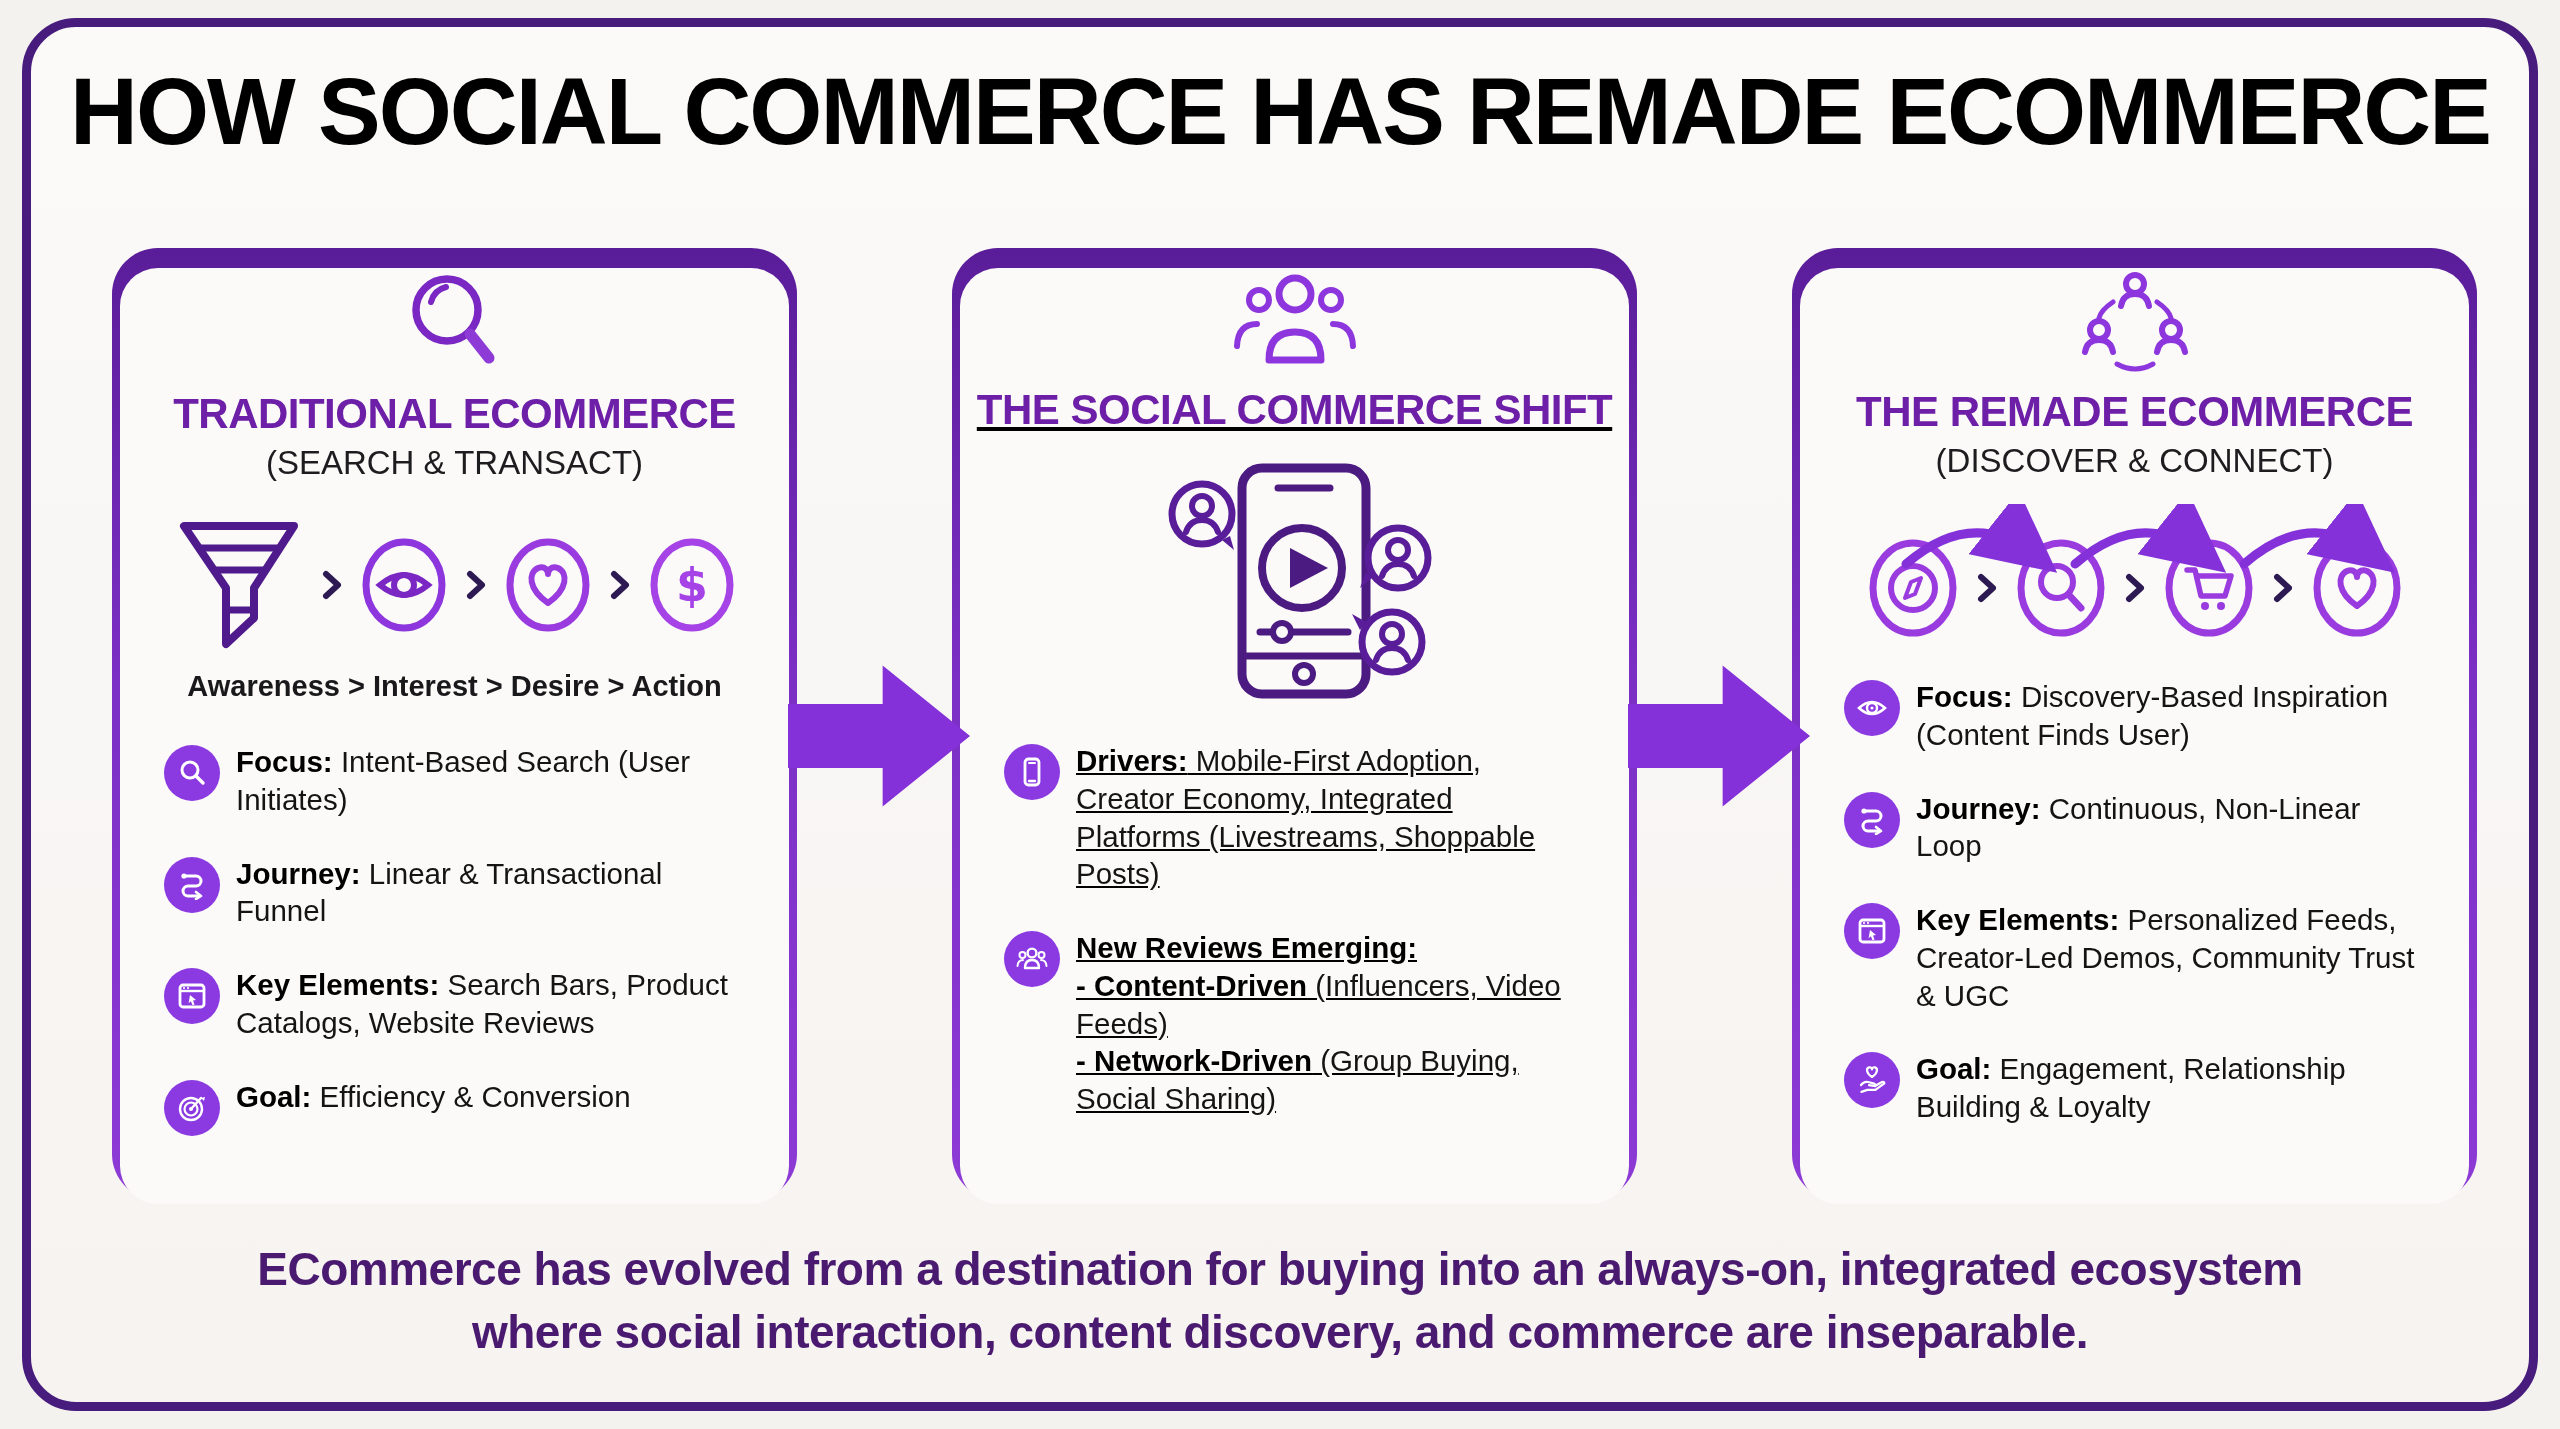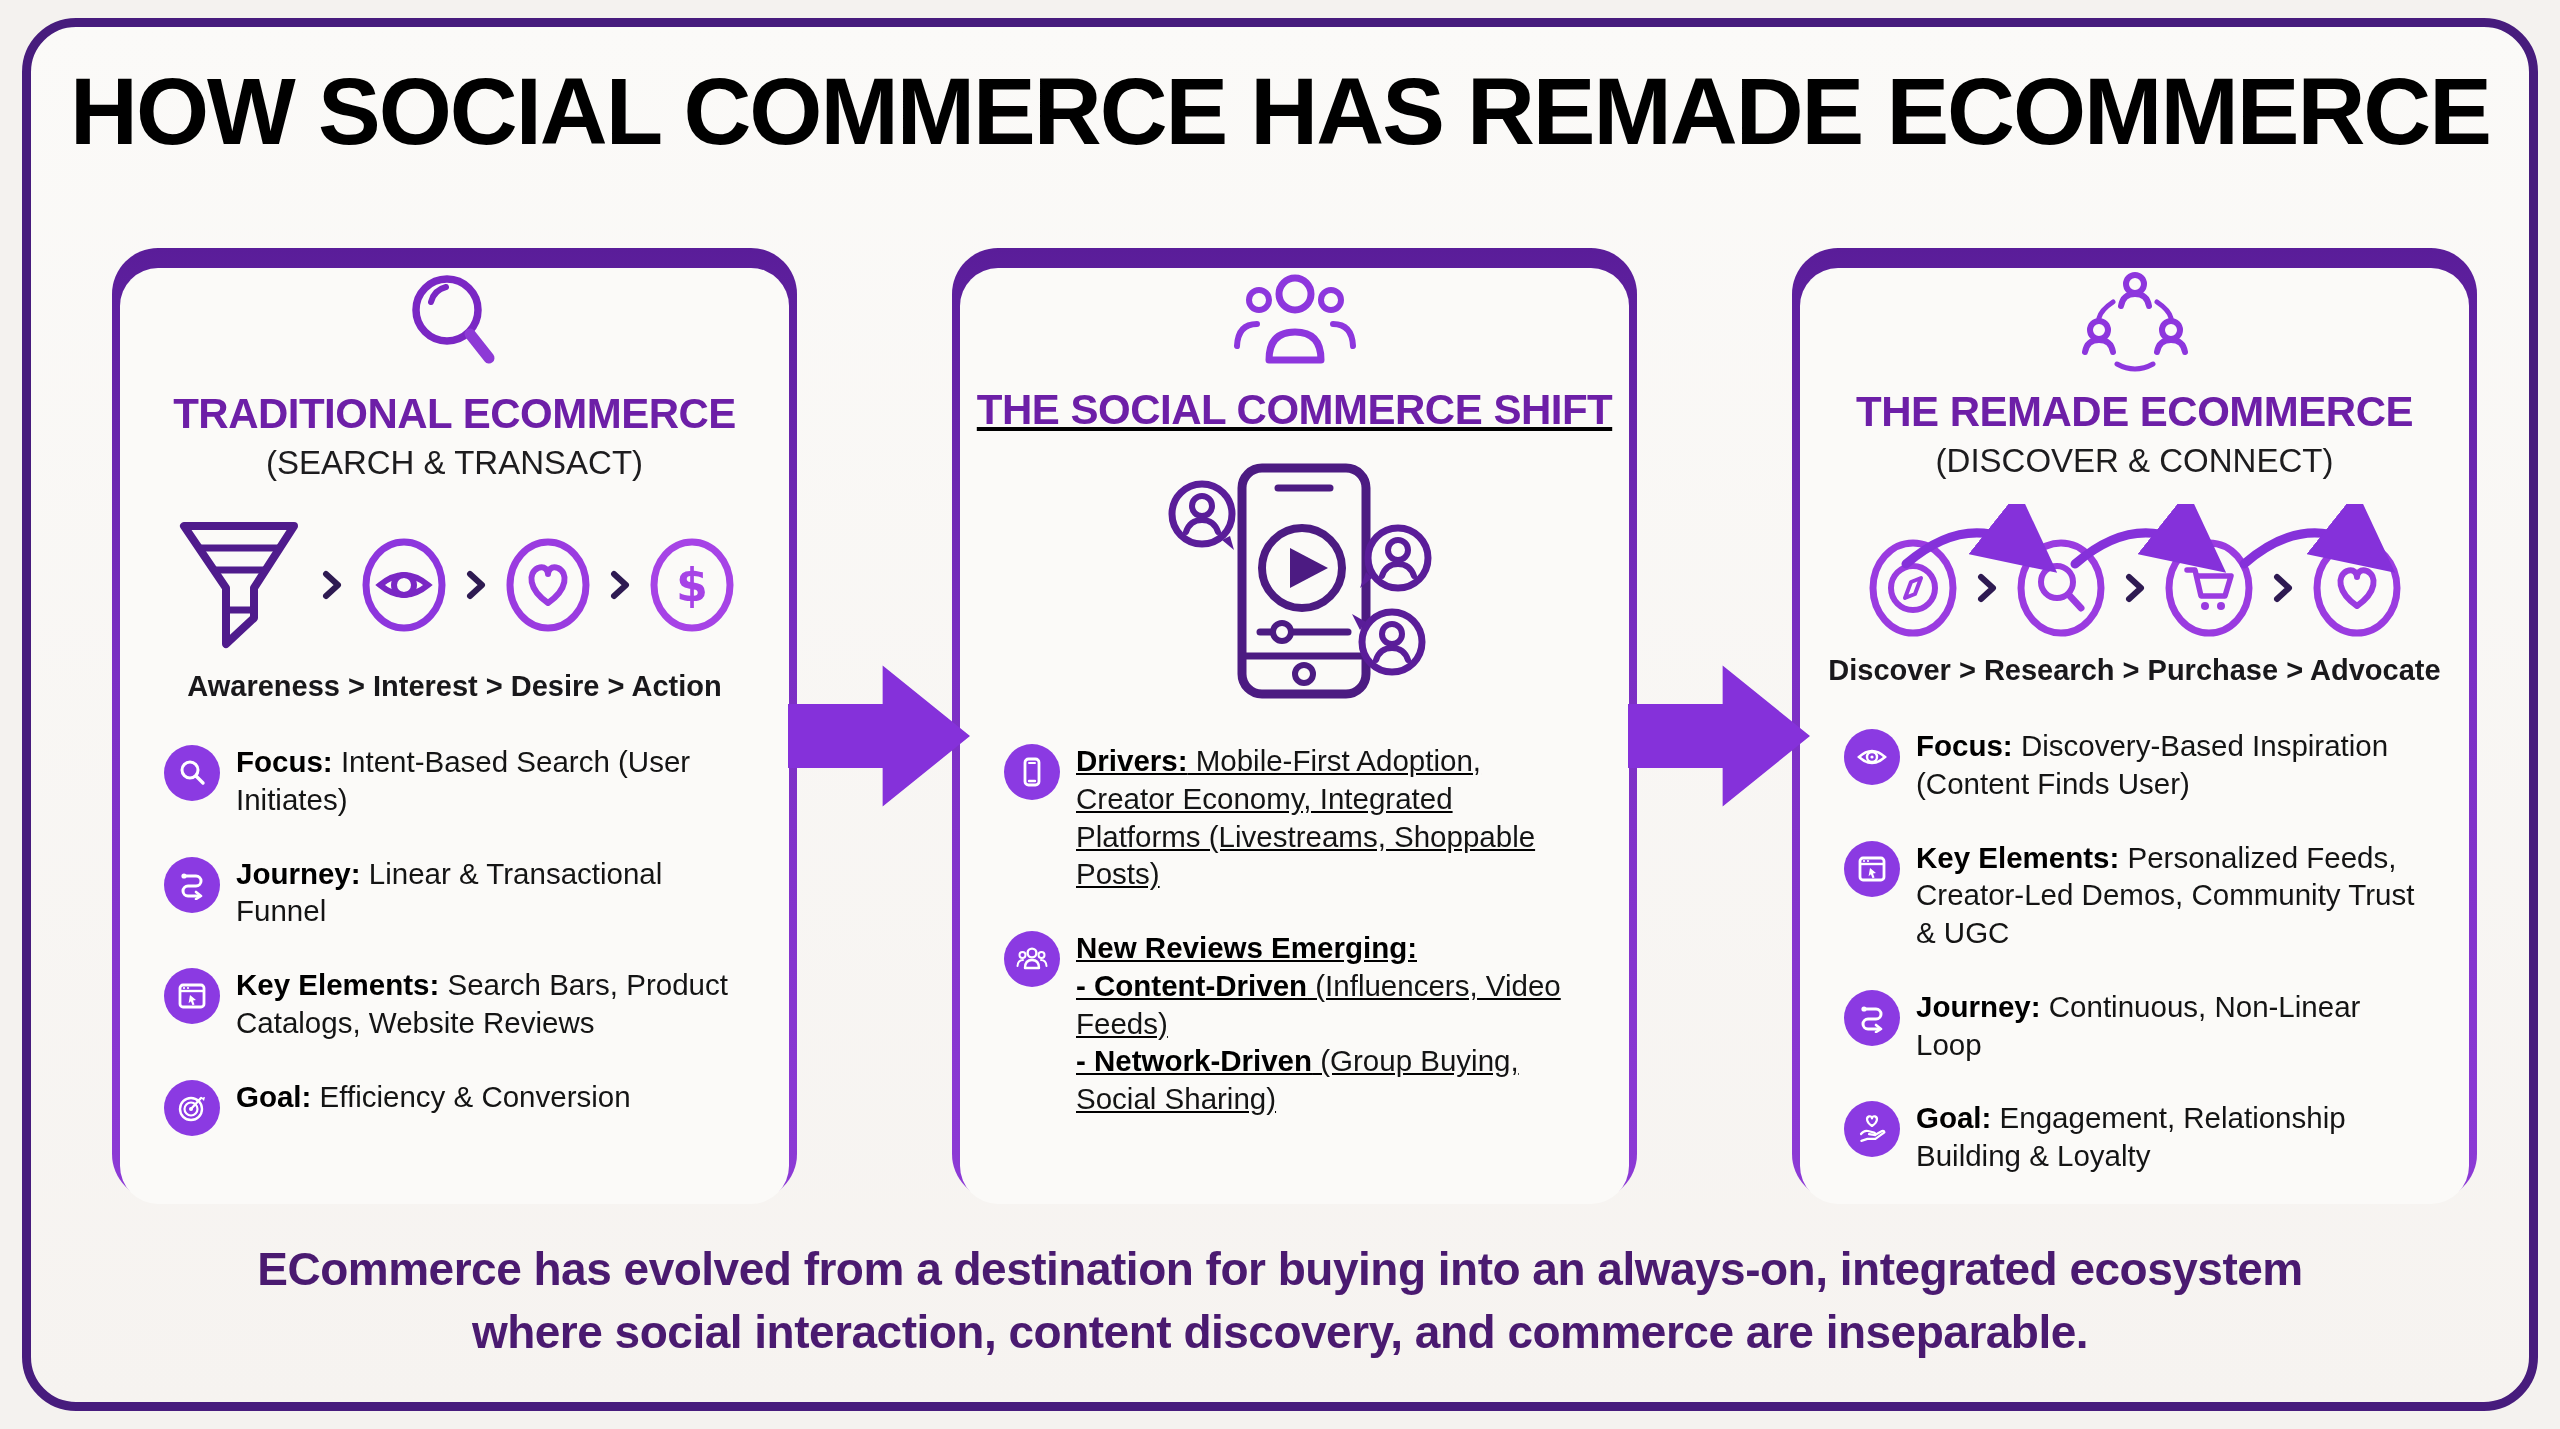--- a/index.html
+++ b/index.html
@@ -336,58 +336,57 @@
               <polyline points="4,4 16,15 4,26" fill="none" stroke="#2e1a52" stroke-width="6" stroke-linecap="round" stroke-linejoin="round"></polyline>
             </svg>
         </span>
         <span>
           <svg width="92" height="100" viewBox="0 0 92 100">
             <ellipse cx="46" cy="50" rx="40" ry="45" fill="none" stroke="#9a3be0" stroke-width="7"></ellipse>
             <path d="M46 68 C26 54 26 38 36 33 C43 30 46 36 46 39 C46 36 49 30 56 33 C66 38 66 54 46 68 Z" fill="none" stroke="#9a3be0" stroke-width="6" stroke-linejoin="round"></path>
           </svg>
         </span>
       </div>
-      <div class="flow-labels">Discover &gt; Research &gt; Purchase &gt; Advocate</div>
 
       <div class="bullets">
         <div class="bullet">
           <span class="bullet-icon">
             <svg width="32" height="30" viewBox="0 0 32 30">
                 <path d="M3 15 Q16 3 29 15 Q16 27 3 15 Z" fill="none" stroke="#fff" stroke-width="2.6"></path>
                 <circle cx="16" cy="15" r="5" fill="none" stroke="#fff" stroke-width="2.4"></circle>
                 <circle cx="16" cy="15" r="1.6" fill="#fff"></circle>
               </svg>
           </span>
           <p class="bullet-text"><b>Focus:</b><span> Discovery-Based Inspiration (Content Finds User)</span></p>
+        </div>
+        <div class="bullet">
+          <span class="bullet-icon">
+            <svg width="30" height="30" viewBox="0 0 30 30">
+                <circle cx="7" cy="6" r="2.6" fill="#fff"></circle>
+                <path d="M9 6 h10 a5 5 0 0 1 0 10 h-8 a5 5 0 0 0 0 10 h11" fill="none" stroke="#fff" stroke-width="3" stroke-linecap="round"></path>
+                <polyline points="19,22 24,26 19,29" fill="none" stroke="#fff" stroke-width="2.6" stroke-linecap="round" stroke-linejoin="round"></polyline>
+              </svg>
+          </span>
+          <p class="bullet-text"><b>Journey:</b><span> Continuous, Non-Linear Loop</span></p>
         </div>
         <div class="bullet">
           <span class="bullet-icon">
             <svg width="30" height="30" viewBox="0 0 30 30">
                 <rect x="3" y="4" width="24" height="22" rx="3" fill="none" stroke="#fff" stroke-width="2.8"></rect>
                 <line x1="3" y1="10" x2="27" y2="10" stroke="#fff" stroke-width="2.4"></line>
                 <circle cx="7" cy="7" r="1.1" fill="#fff"></circle>
                 <circle cx="11" cy="7" r="1.1" fill="#fff"></circle>
                 <path d="M13 14 l6 5 -3 0.5 1.5 4 -2 0.8 -1.6-4 -2.3 2 Z" fill="#fff"></path>
               </svg>
           </span>
           <p class="bullet-text"><b>Key Elements:</b><span> Personalized Feeds, Creator-Led Demos, Community Trust &amp; UGC</span></p>
         </div>
         <div class="bullet">
           <span class="bullet-icon">
             <svg width="30" height="30" viewBox="0 0 30 30">
-                <circle cx="7" cy="6" r="2.6" fill="#fff"></circle>
-                <path d="M9 6 h10 a5 5 0 0 1 0 10 h-8 a5 5 0 0 0 0 10 h11" fill="none" stroke="#fff" stroke-width="3" stroke-linecap="round"></path>
-                <polyline points="19,22 24,26 19,29" fill="none" stroke="#fff" stroke-width="2.6" stroke-linecap="round" stroke-linejoin="round"></polyline>
-              </svg>
-          </span>
-          <p class="bullet-text"><b>Journey:</b><span> Continuous, Non-Linear Loop</span></p>
-        </div>
-        <div class="bullet">
-          <span class="bullet-icon">
-            <svg width="30" height="30" viewBox="0 0 30 30">
                 <path d="M15 12 C9 8 9 3.5 12 2.4 C14 1.7 15 3.5 15 4.4 C15 3.5 16 1.7 18 2.4 C21 3.5 21 8 15 12 Z" fill="none" stroke="#fff" stroke-width="2.2" stroke-linejoin="round"></path>
                 <path d="M4 20 q3 -4 7 -3 l6 1.5 q2 0.8 1 2.6 l-6 -1" fill="none" stroke="#fff" stroke-width="2.2" stroke-linecap="round"></path>
                 <path d="M18 21 l7 -4 q2 -0.6 2.4 1.4 l-9 6.5 h-8 l-6 2" fill="none" stroke="#fff" stroke-width="2.2" stroke-linecap="round" stroke-linejoin="round"></path>
               </svg>
           </span>
           <p class="bullet-text"><b>Goal:</b><span> Engagement, Relationship Building &amp; Loyalty</span></p>
         </div>
       </div>
     </div>
   </div>

